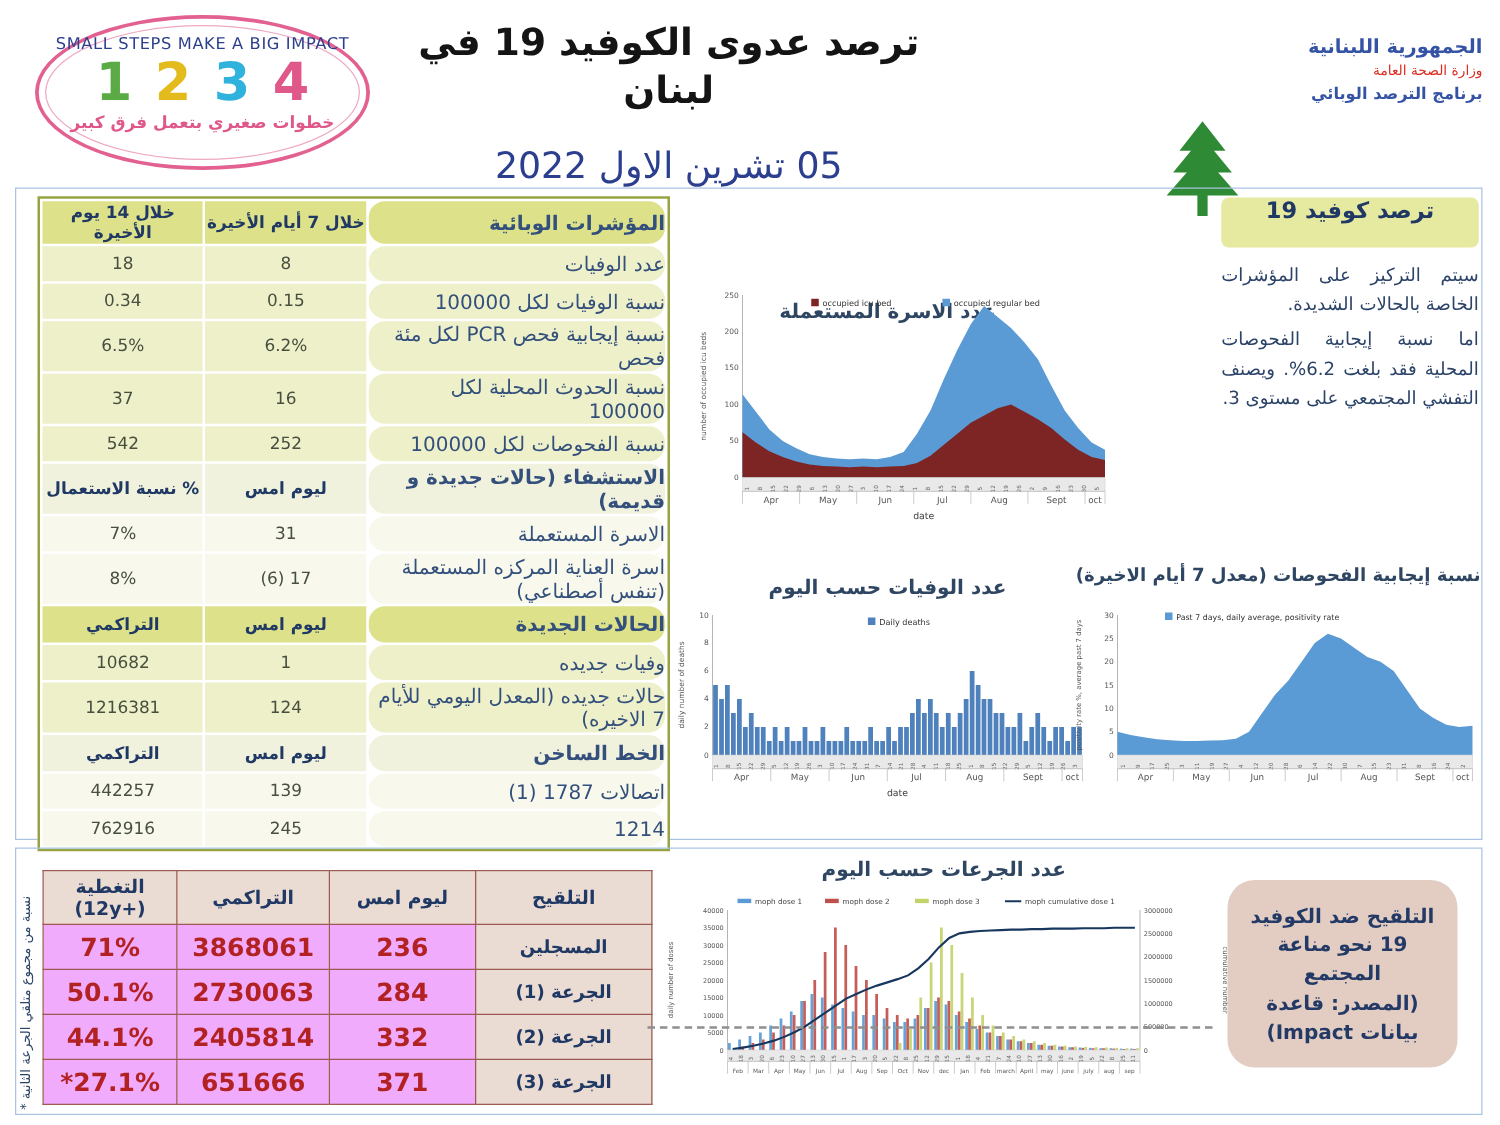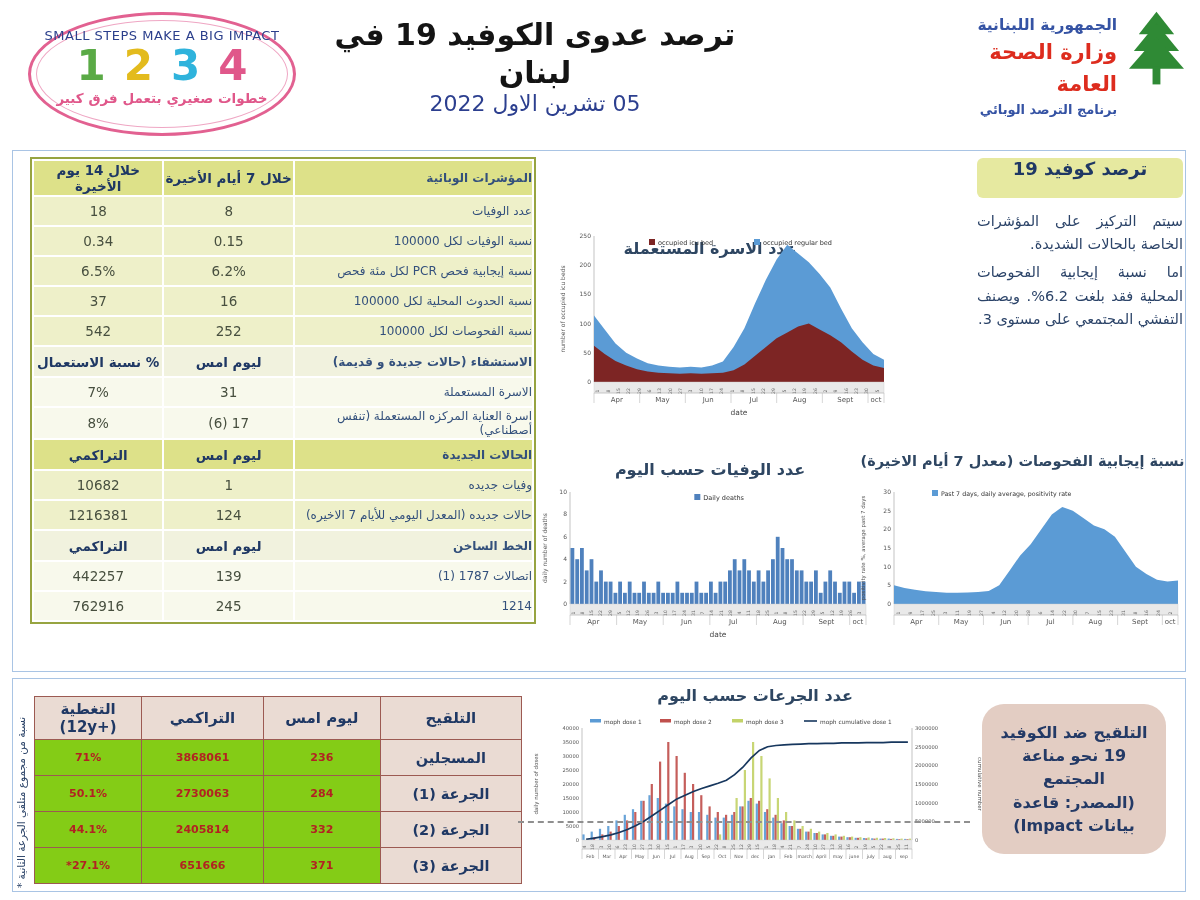--- a/index.html
+++ b/index.html
@@ -13,42 +13,42 @@
     border-radius:50%;box-sizing:border-box;text-align:center;padding-top:13px;}
   #campaign-logo .inner-ring{position:absolute;inset:5px;border:1.5px solid #efa7c4;border-radius:50%;}
   #campaign-top{font-size:13px;font-weight:normal;color:#2b3f8c;letter-spacing:.5px;position:relative;}
   #campaign-digits{position:relative;line-height:1;margin-top:2px;}
   #campaign-digits span{font-size:42px;font-weight:bold;margin:0 9px;}
   .d1{color:#5aaa46}.d2{color:#e3bb1d}.d3{color:#2fb3dc}.d4{color:#e0578a}
   #campaign-bottom{font-size:13.5px;font-weight:bold;color:#e0578a;direction:rtl;position:relative;margin-top:3px;}
 
   #title-block{left:310px;top:16px;width:450px;text-align:center;direction:rtl;}
   #main-title{font-size:30px;font-weight:bold;color:#141414;line-height:1.25;}
-  #main-date{font-size:22px;color:#2c3f8f;margin-top:0;}
-
-  #ministry{right:14px;top:8px;width:255px;display:flex;flex-direction:row;justify-content:flex-end;gap:10px;position:absolute;}
+  #main-date{font-size:29px;color:#2c3f8f;margin-top:24px;}
+
+  #ministry{right:14px;top:20px;width:255px;display:flex;flex-direction:column;justify-content:flex-end;gap:10px;position:absolute;}
   #ministry-text{text-align:right;line-height:1.5;padding-top:6px;}
   .min-l1{font-size:15.5px;font-weight:bold;color:#3553a4;}
-  .min-l2{font-size:21px;font-weight:bold;color:#dd2c1e;}
+  .min-l2{font-size:11px;font-weight:normal;color:#dd2c1e;}
   .min-l3{font-size:13px;font-weight:bold;color:#3553a4;}
 
   
   #main-panel{left:12px;top:150px;width:1174px;height:522px;border:1.5px solid #a9c4e4;box-sizing:border-box;}
   #bottom-panel{left:12px;top:678px;width:1174px;height:214px;border:1.5px solid #a9c4e4;box-sizing:border-box;}
 
   
   #epi-table{position:absolute;left:30px;top:157px;width:506px;border-collapse:separate;
     border-spacing:2px;background:#fff;border:2px solid #97a441;}
   #epi-table td{padding:1px 0;}
   tr.sh-y td{background:#dde189;}  tr.sh-c td{background:#f1f2de;}
   tr.row-y td{background:#eef0c9;} tr.row-c td{background:#f8f9ec;}
   tr.sec-h td{height:27px;font-size:13.5px;font-weight:bold;color:#1f3864;text-align:center;}
   tr.sec-h td.lbl{text-align:right;}
   tr.data td{height:26px;}
-  #epi-table td.lbl{font-size:12px;color:#33507c;text-align:right;}
+  #epi-table td.lbl{font-size:16px;color:#33507c;text-align:right;border-radius:13px;}
   #epi-table td.val{font-size:13.5px;color:#474f3f;text-align:center;}
 
   
   #ov-box{left:977px;top:158px;width:206px;height:40px;background:#e6e9a0;border-radius:6px;
     display:flex;align-items:flex-start;justify-content:center;font-size:18px;font-weight:bold;
     color:#1f3864;direction:rtl;}
   #ov-text{left:977px;top:210px;width:206px;direction:rtl;text-align:justify;font-size:14.5px;
     color:#2b4368;line-height:1.6;}
   #ov-text p{margin:0 0 5px 0;}
 
@@ -64,21 +64,21 @@
   #c-pos{left:858px;top:482px;}
   #c-vacc{left:528px;top:716px;}
 
   
   #vx-note{left:15px;top:690px;height:198px;writing-mode:vertical-rl;transform:rotate(180deg);
     font-size:10.5px;color:#2b4368;}
   #vacc-table{position:absolute;left:34px;top:696px;width:488px;border-collapse:collapse;}
   #vacc-table th,#vacc-table td{border:1.4px solid #9c5a52;text-align:center;}
   #vacc-table th{height:40px;background:#eadbd3;color:#1f3864;font-size:15px;}
   #vacc-table td.vlbl{background:#eadbd3;color:#1f3864;font-weight:bold;font-size:14.5px;height:33px;}
-  #vacc-table td.vval{color:#b22222;font-weight:bold;font-size:11px;background:#84cc16;}
+  #vacc-table td.vval{color:#b22222;font-weight:bold;font-size:20px;background:#f0abfc;}
 
   #target-line{left:518px;top:821px;width:452px;height:0;border-top:2px dashed #8f8f8f;z-index:3;}
   #vx-box{left:982px;top:704px;width:184px;height:150px;background:#e3cdc3;border-radius:22px;
     display:flex;align-items:center;justify-content:center;text-align:center;font-size:16px;
     font-weight:bold;color:#243a66;direction:rtl;white-space:pre-line;line-height:1.45;
     padding:4px;box-sizing:border-box;z-index:4;}
 </style>
 </head>
 <body>
 

